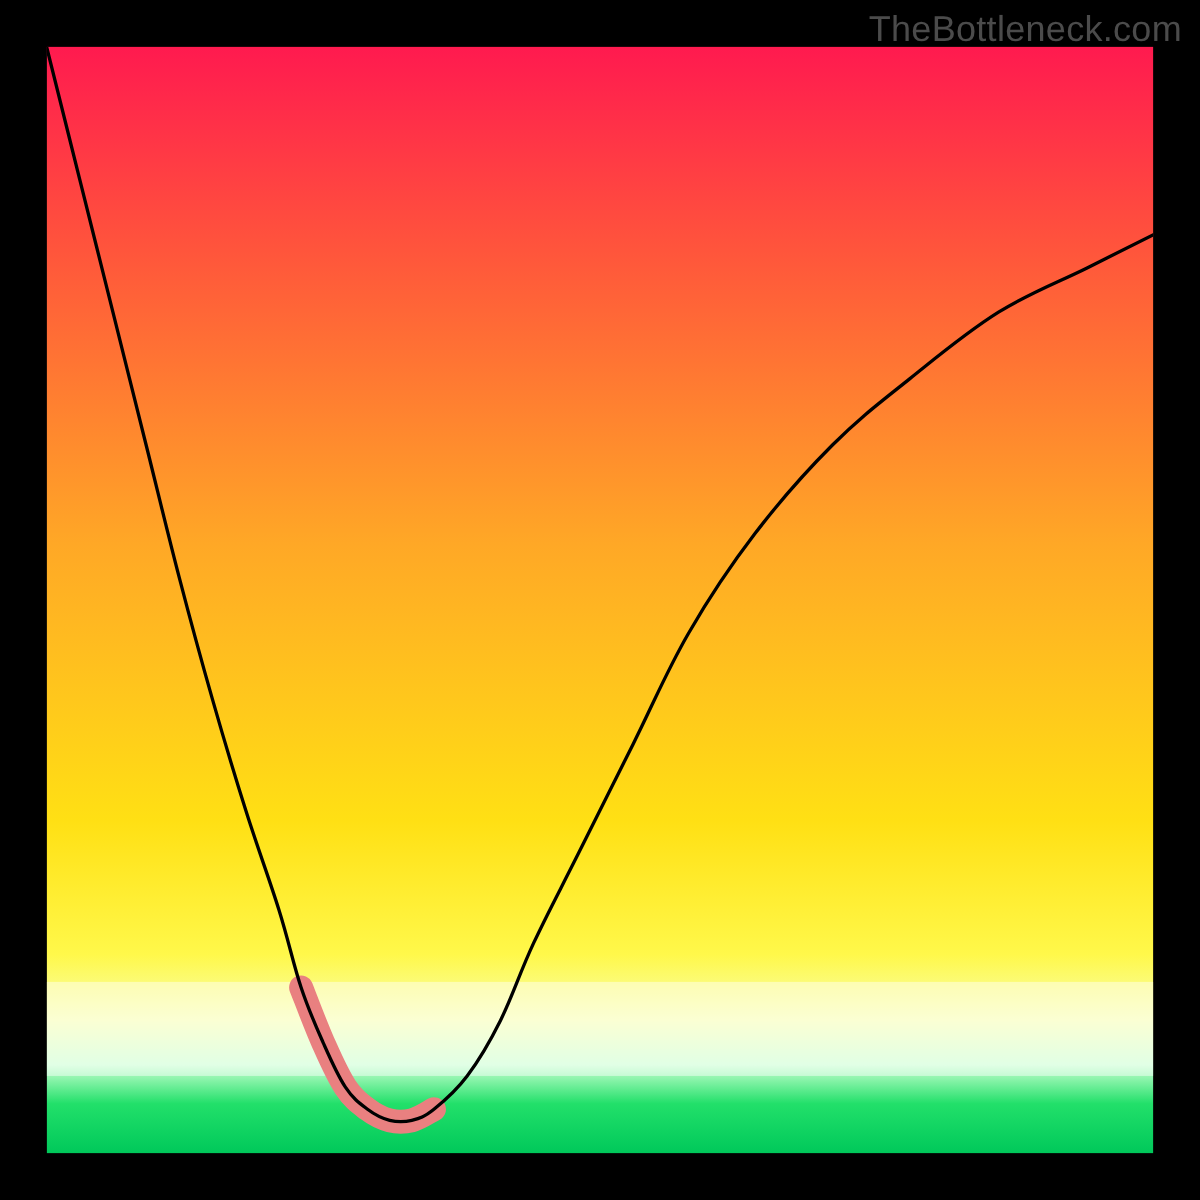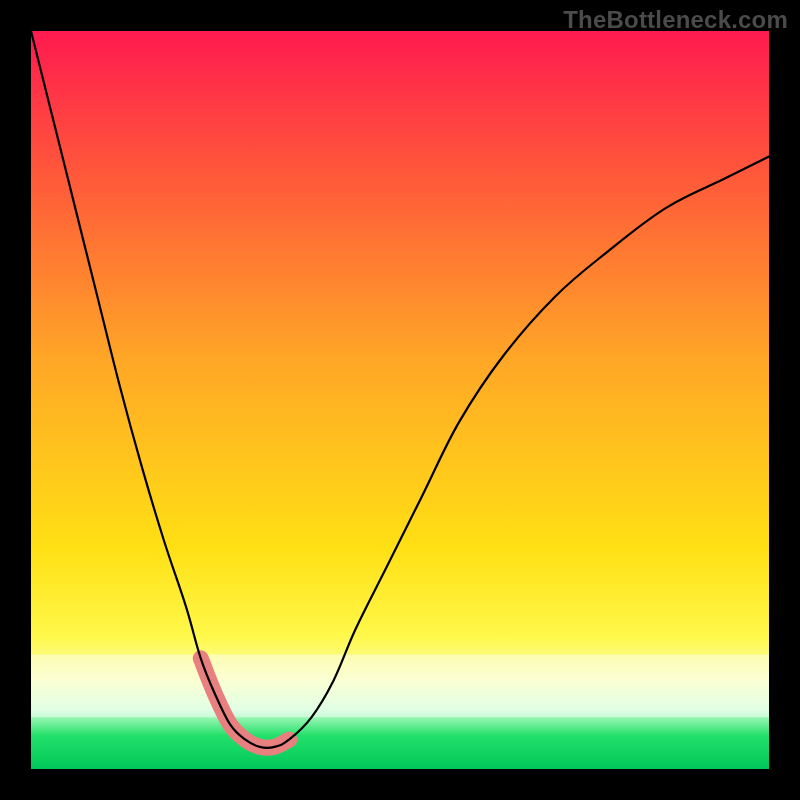--- a/index.html
+++ b/index.html
@@ -23,21 +23,21 @@
     width: 738px;
     height: 738px;
     overflow: hidden;
   }
   .watermark {
     position: absolute;
     top: 6px;
     right: 12px;
     color: #4b4b4b;
     font-size: 24px;
-    font-weight: 700;
+    font-weight: 400;
     letter-spacing: 0.2px;
     z-index: 20;
   }
   svg {
     display: block;
   }
 </style>
 </head>
 <body>
 

